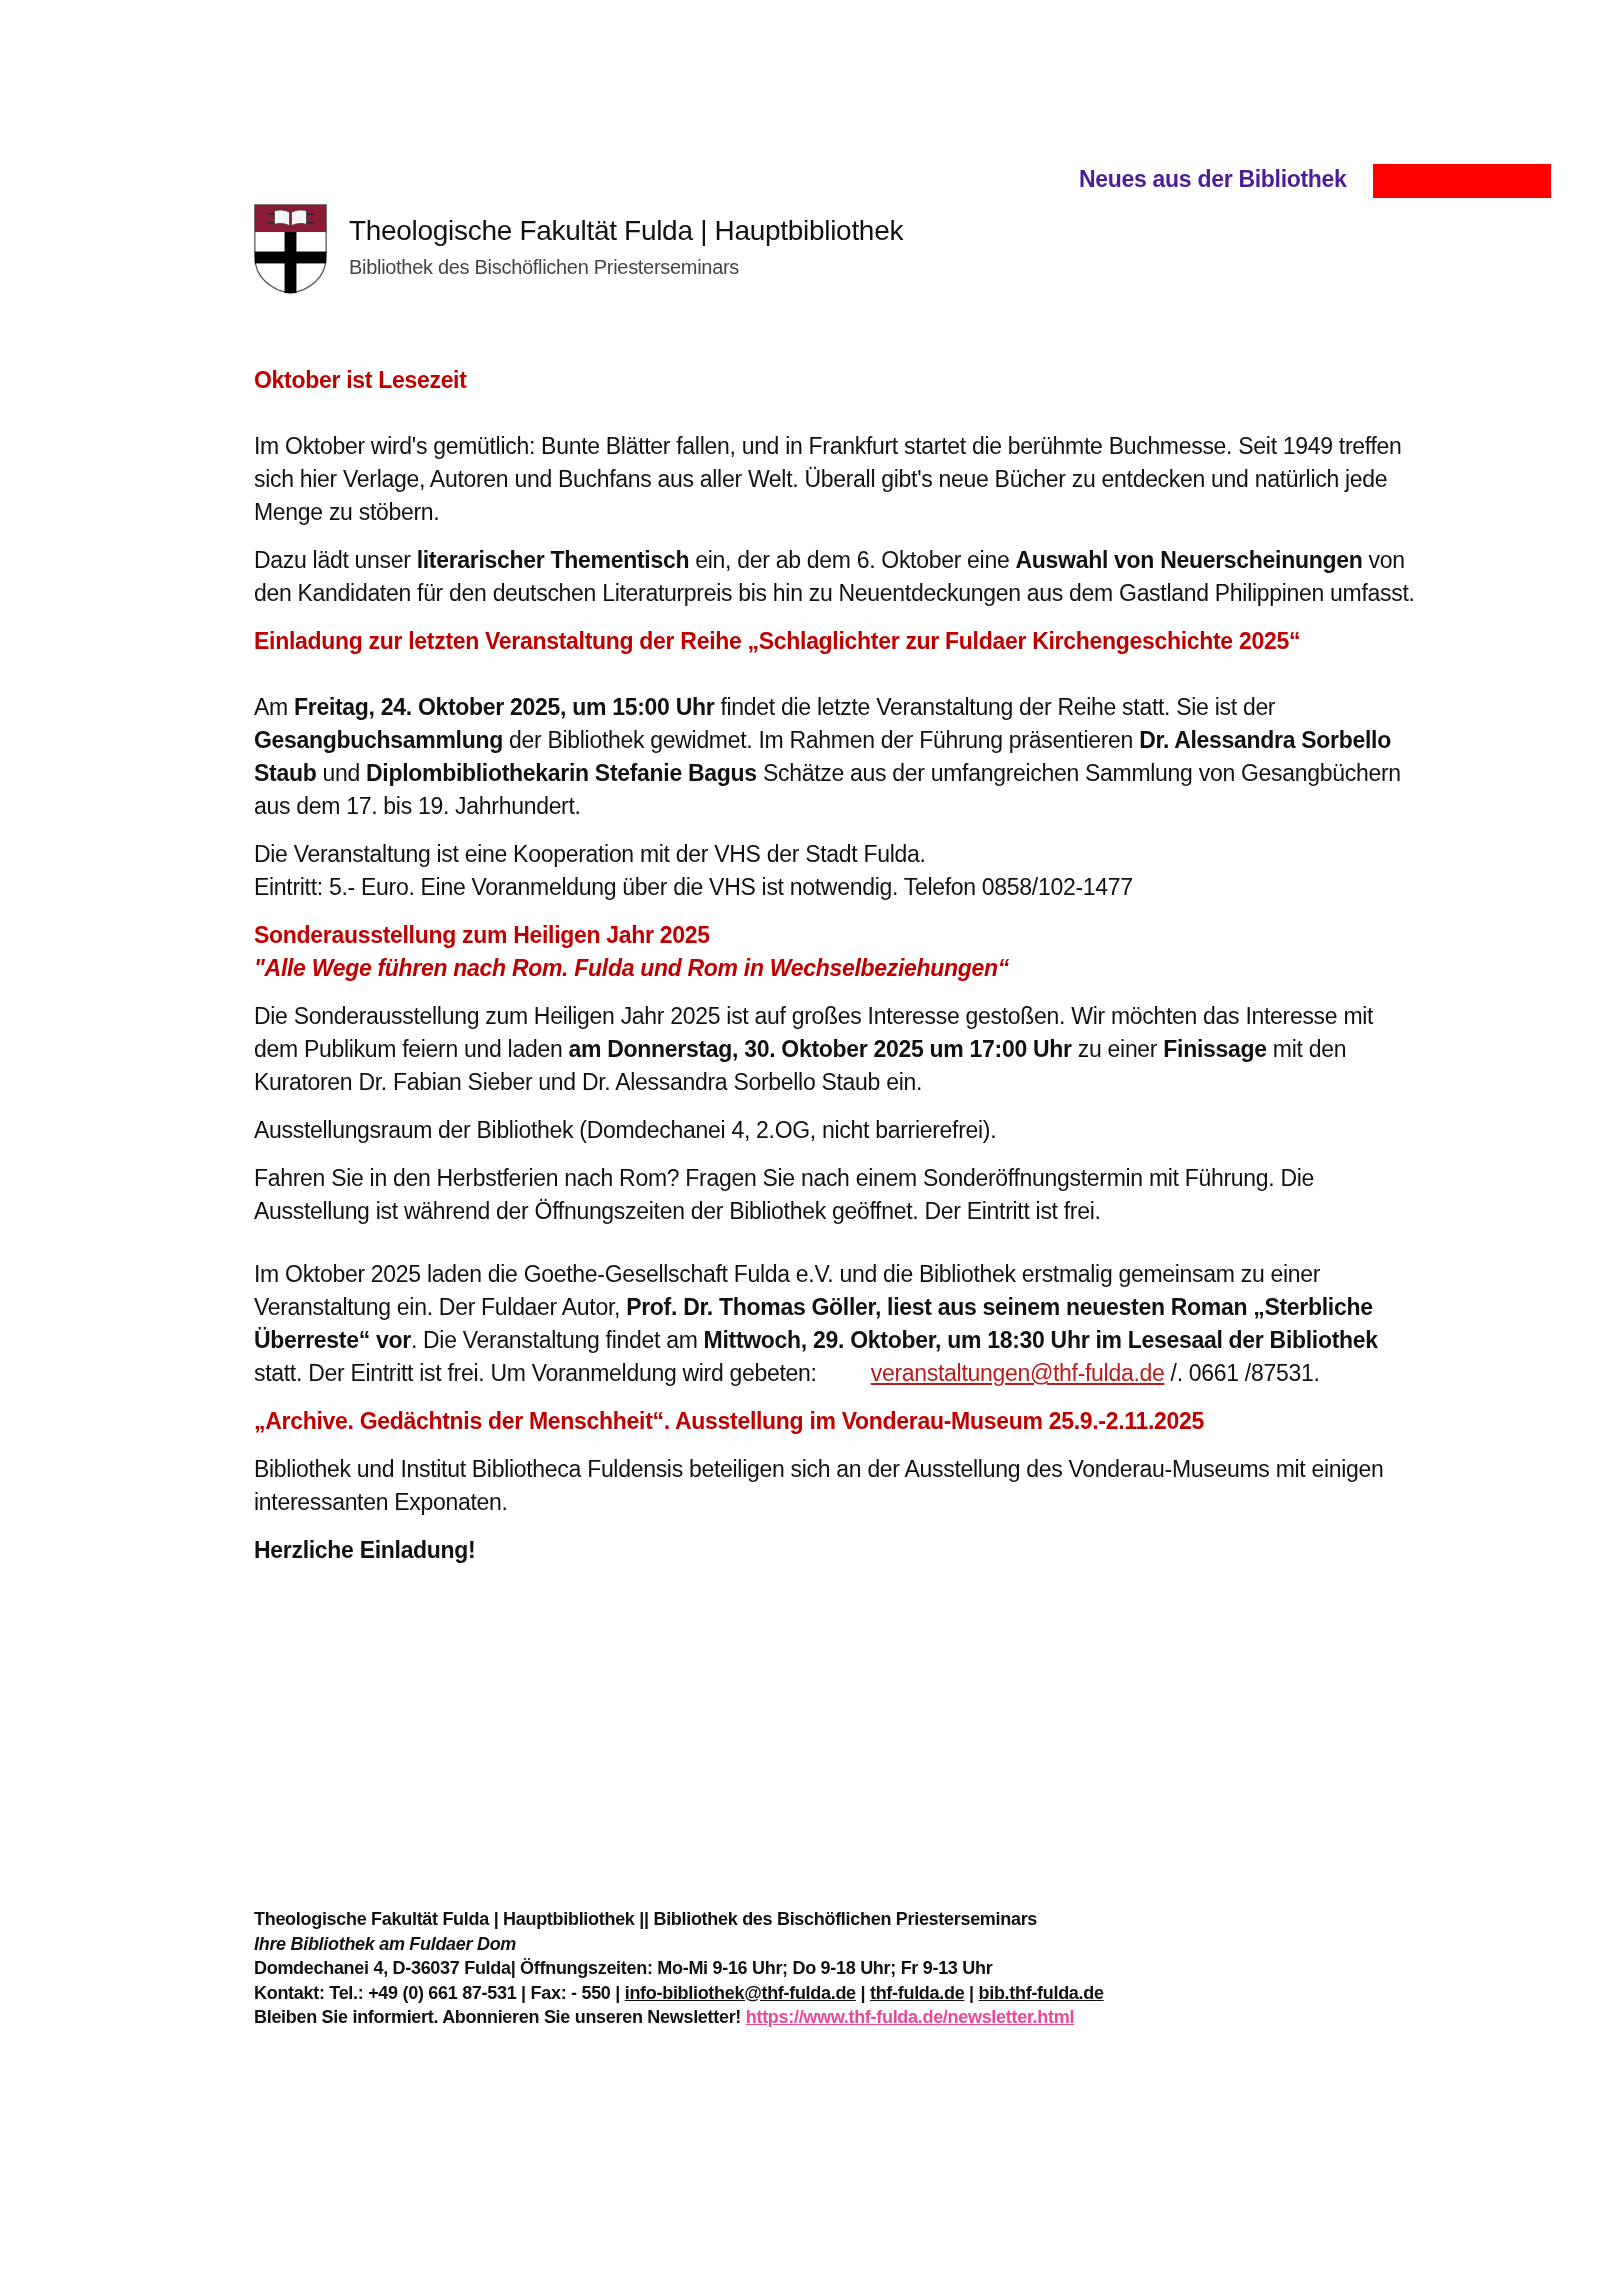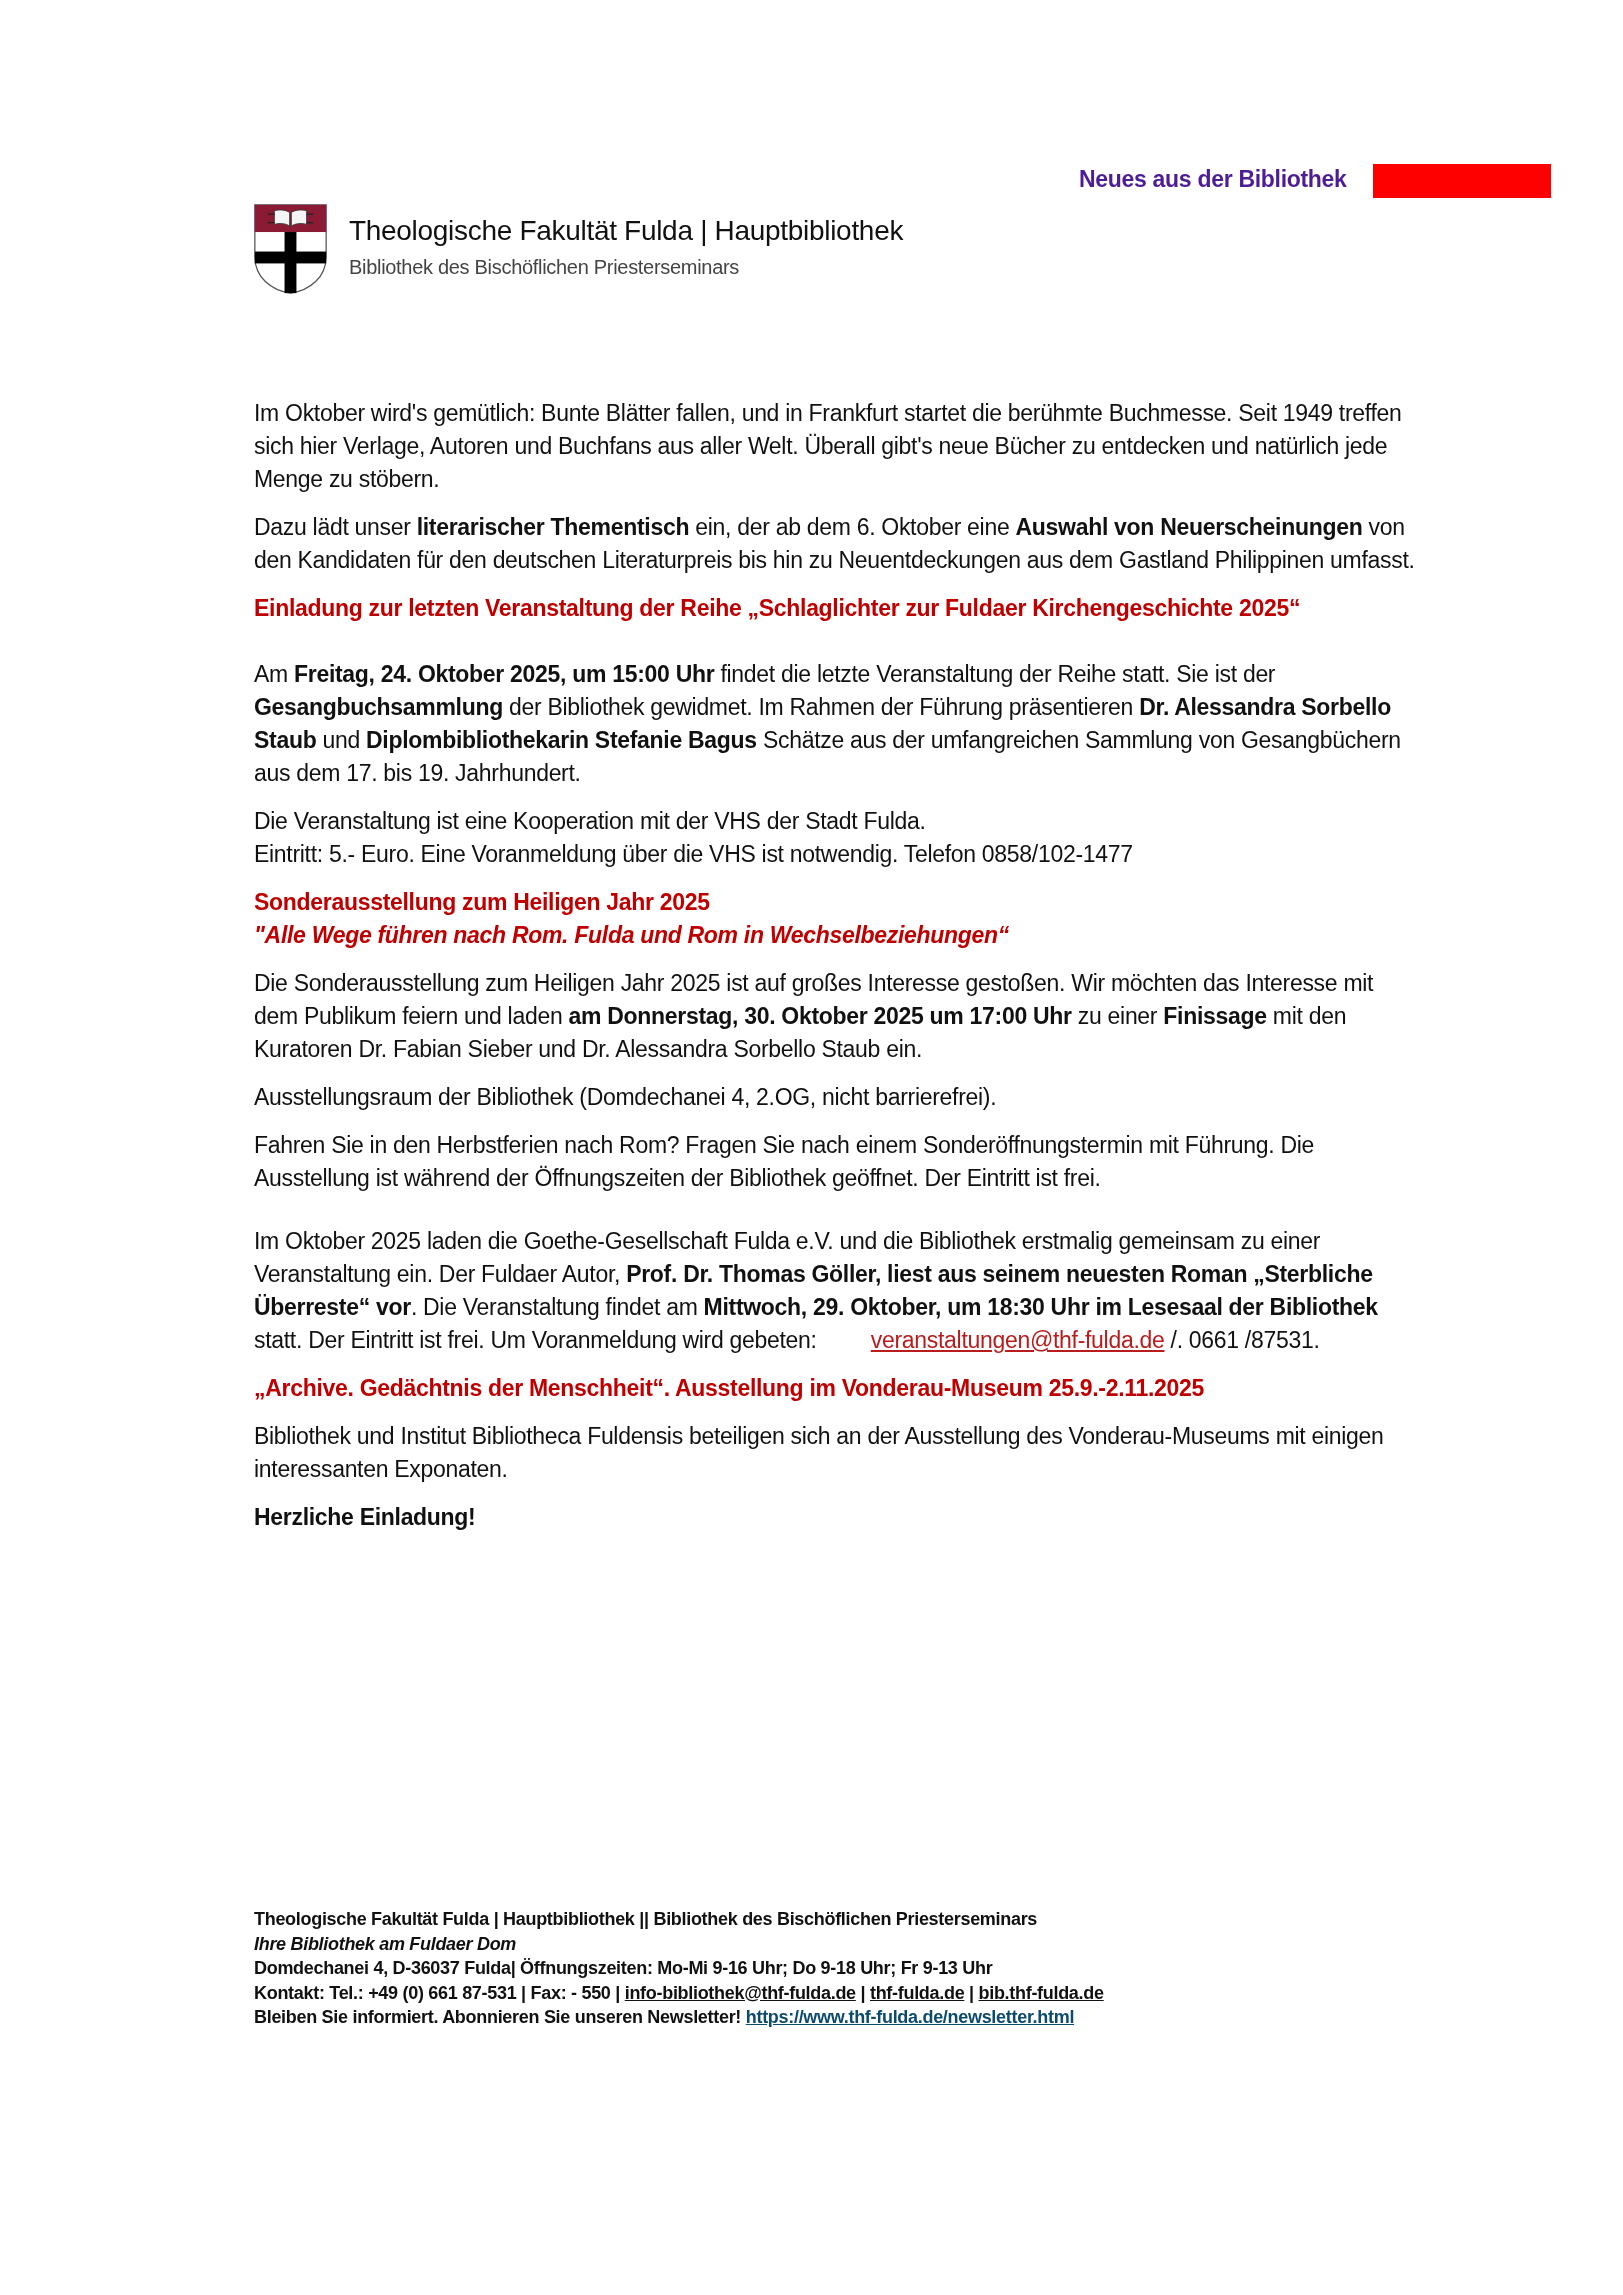--- a/index.html
+++ b/index.html
@@ -34,21 +34,21 @@
     .gap-md { height: 15px; }
     b { font-weight: bold; margin-top: 6px; }
     a.u { color: #b91c1c; text-decoration: underline; margin-left: 48px; }
 
     .footer {
       position: absolute; left: 254px; top: 1907px; width: 1184px;
       font-size: 18px; line-height: 24.5px; font-weight: bold; color: #111; letter-spacing: -0.3px;
     }
     .footer .italic { font-style: italic; }
     .footer a { color: #111; text-decoration: underline; }
-    .footer a.blue { color: #0c4a6e; }
+    .footer a.blue { color: #ec4899; }
   </style>
 </head>
 <body>
 
 <div class="page-header-label">Neues aus der Bibliothek</div>
 <div class="red-bar"></div>
 
 <div class="logo">
   <svg class="shield" viewBox="0 0 86 106">
     <path d="M1 1 H85 V62 C85 86 66 102 43 105 C20 102 1 86 1 62 Z" fill="#ffffff" stroke="#555" stroke-width="1.5"></path>
@@ -63,20 +63,21 @@
     <rect x="1" y="56" width="84" height="14" fill="#000"></rect>
   </svg>
   <div class="texts">
     <div class="line1">Theologische Fakultät Fulda | Hauptbibliothek</div>
     <div class="line2">Bibliothek des Bischöflichen Priesterseminars</div>
   </div>
 </div>
 
 <div class="content">
 
+  <h2 class="h-red">Oktober ist Lesezeit</h2>
   <div class="gap-lg"></div>
   <p>Im Oktober wird's gemütlich: Bunte Blätter fallen, und in Frankfurt startet die berühmte Buchmesse. Seit 1949 treffen sich hier Verlage, Autoren und Buchfans aus aller Welt. Überall gibt's neue Bücher zu entdecken und natürlich jede Menge zu stöbern.</p>
   <div class="gap-md"></div>
   <p><span>Dazu lädt unser </span><b>literarischer Thementisch</b><span> ein, der ab dem 6. Oktober eine </span><b>Auswahl von Neuerscheinungen</b><span> von den Kandidaten für den deutschen Literaturpreis bis hin zu Neuentdeckungen aus dem Gastland Philippinen umfasst.</span></p>
   <div class="gap-md"></div>
 
   <h2 class="h-red">Einladung zur letzten Veranstaltung der Reihe „Schlaglichter zur Fuldaer Kirchengeschichte 2025“</h2>
   <div class="gap-lg"></div>
   <p><span>Am </span><b>Freitag, 24. Oktober 2025, um 15:00 Uhr</b><span> findet die letzte Veranstaltung der Reihe statt. Sie ist der </span><b>Gesangbuchsammlung</b><span> der Bibliothek gewidmet. Im Rahmen der Führung präsentieren </span><b>Dr. Alessandra Sorbello Staub</b><span> und </span><b>Diplombibliothekarin Stefanie Bagus</b><span> Schätze aus der umfangreichen Sammlung von Gesangbüchern aus dem 17. bis 19. Jahrhundert.</span></p>
   <div class="gap-md"></div>

